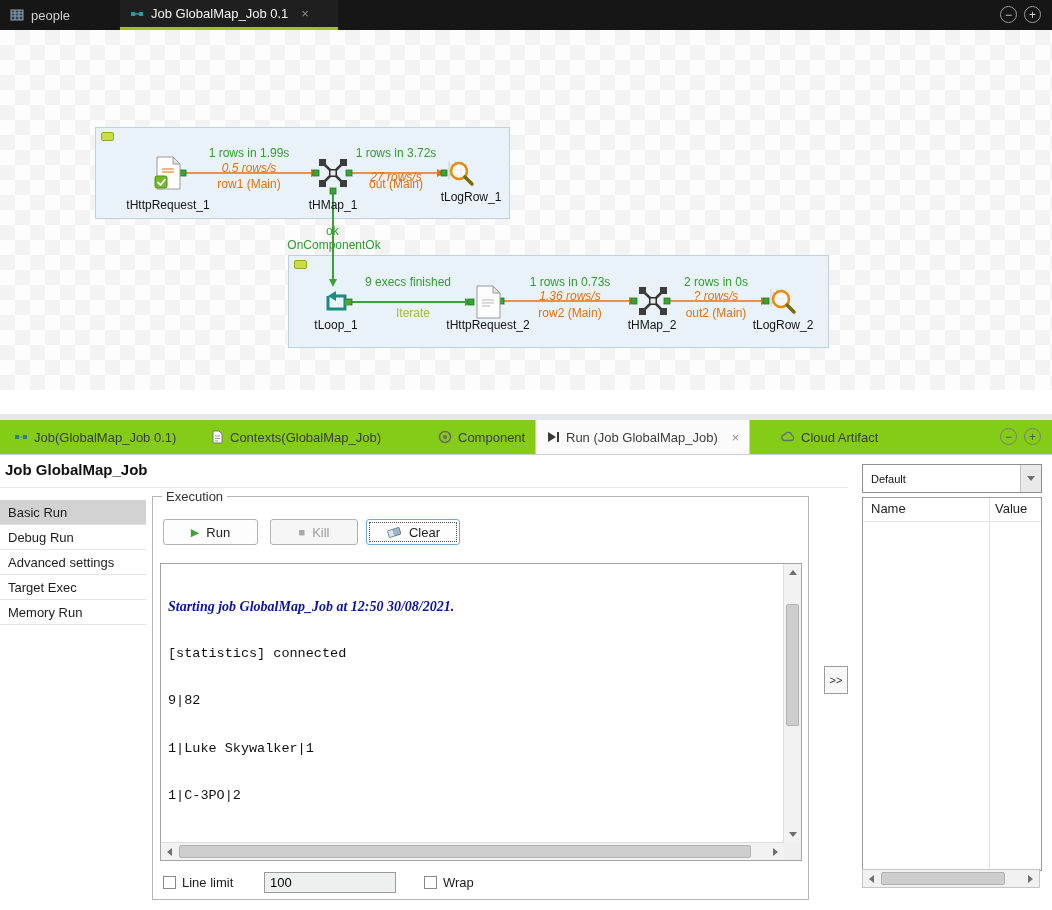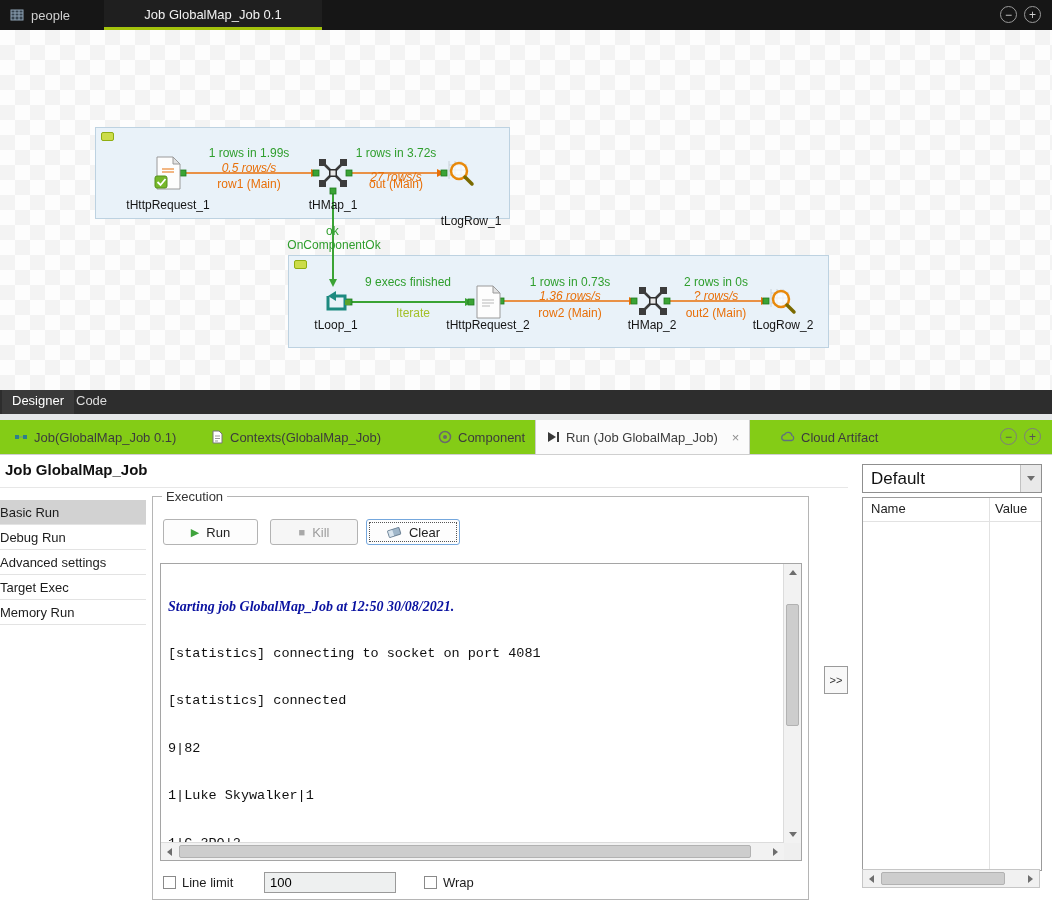--- a/index.html
+++ b/index.html
@@ -48,21 +48,21 @@
   .ptab{position:absolute;top:0;height:34px;display:flex;align-items:center;gap:6px;
         padding:0 10px;font-size:13px;color:#3c3c3c;white-space:nowrap;}
   .ptab.active{background:#fbfbfb;border-left:1px solid #ccc;border-right:1px solid #ccc;}
   .ptab .close{color:#8f8f8f;margin-left:8px;}
 
   
   .runpanel{left:0;top:455px;width:1052px;height:455px;background:#fff;}
   .runtitle{position:absolute;left:5px;top:6px;font-size:15px;font-weight:bold;color:#101010;}
   .titleline{position:absolute;left:0;top:32px;width:848px;height:1px;background:#e7e7e7;}
   .side-item{position:absolute;left:0;width:146px;height:25px;line-height:25px;
-             padding-left:0;font-size:13px;color:#1c1c1c;border-bottom:1px solid #e3e3e3;
+             padding-left:8px;font-size:13px;color:#1c1c1c;border-bottom:1px solid #e3e3e3;
              box-sizing:border-box;background:#fff;}
   .side-item.sel{background:#d2d2d2;}
   .groupbox{position:absolute;border:1px solid #b5b5b5;}
   .legend{position:absolute;background:#fff;padding:0 4px;font-size:13px;color:#333;}
   .btn{position:absolute;display:flex;align-items:center;justify-content:center;gap:7px;
        background:#fdfdfd;border:1px solid #b3b3b3;border-radius:3px;font-size:13px;
        color:#222;box-sizing:border-box;}
   .btn .glyph-run{color:#3fa33c;font-size:11px;}
   .btn.disabled{color:#9d9d9d;background:#f6f6f6;}
   .btn.disabled .glyph-kill{color:#a8a8a8;font-size:11px;}
@@ -90,21 +90,21 @@
   .cb{position:absolute;width:13px;height:13px;border:1px solid #8a8a8a;background:#fff;box-sizing:border-box;}
   .cb-label{position:absolute;font-size:13px;color:#1c1c1c;}
   .txt-input{position:absolute;border:1px solid #9a9a9a;background:#eef0f0;font-size:13px;
              padding:2px 5px;box-sizing:border-box;font-family:"Liberation Sans",sans-serif;}
   .expand-btn{position:absolute;left:824px;top:211px;width:22px;height:26px;background:#f8f8f8;
               border:1px solid #9a9a9a;font-size:11px;color:#333;display:flex;
               align-items:center;justify-content:center;}
 
   
   .dropdown{position:absolute;left:862px;top:9px;width:178px;height:27px;border:1px solid #8f8f8f;
-            background:#fff;display:flex;align-items:center;font-size:17px;color:#111;}
+            background:#fff;display:flex;align-items:center;font-size:11px;color:#111;}
   .dropdown .val{padding-left:8px;flex:1;}
   .dropdown .arrow{width:20px;height:100%;background:#e9e9e9;border-left:1px solid #c2c2c2;
             display:flex;align-items:center;justify-content:center;}
   .vartable{position:absolute;left:862px;top:42px;width:178px;height:372px;border:1px solid #9b9b9b;
             background:#fff;}
   .vt-colsep{position:absolute;left:126px;top:0;bottom:0;width:1px;background:#e2e2e2;}
   .vt-headline{position:absolute;left:0;top:23px;right:0;height:1px;background:#e2e2e2;}
   .vt-head{position:absolute;top:3px;font-size:13px;color:#222;}
   .rp-scroll{position:absolute;left:862px;top:414px;width:178px;height:19px;background:#f1f1f1;
              border:1px solid #c6c6c6;box-sizing:border-box;}
@@ -115,21 +115,21 @@
 <div id="app">
 
   <div class="abs topbar">
     <div class="abs toptab" style="left:0;width:102px;">
       <svg width="14" height="14" viewBox="0 0 14 14">
         <rect x="1" y="2" width="12" height="10" fill="#35424e" stroke="#8fa3b5"></rect>
         <path d="M1 5 h12 M1 8 h12 M5 2 v10 M9 2 v10" stroke="#8fa3b5" stroke-width="1" fill="none"></path>
       </svg>
       <span>people</span>
     </div>
-    <div class="abs toptab active" style="left:104px;width:218px;flex-direction:column;">
+    <div class="abs toptab active" style="left:120px;width:218px;">
       <svg width="14" height="14" viewBox="0 0 14 14">
         <rect x="1" y="5" width="4" height="4" fill="#2d9aa8"></rect>
         <rect x="9" y="5" width="4" height="4" fill="#2d9aa8"></rect>
         <line x1="5" y1="7" x2="9" y2="7" stroke="#9ab3bd"></line>
       </svg>
       <span>Job GlobalMap_Job 0.1</span>
       <span class="close">×</span>
     </div>
     <div class="abs circle-btn circle-dark" style="left:1000px;top:6px;">
         <span>−</span>
@@ -245,43 +245,39 @@
     </div>
 
     <div class="cc c-stats" style="left:249px;top:116px;">1 rows in 1.99s</div>
     <div class="cc c-rate" style="left:249px;top:131px;">0.5 rows/s</div>
     <div class="cc c-link" style="left:249px;top:147px;">row1 (Main)</div>
     <div class="cc c-stats" style="left:396px;top:116px;">1 rows in 3.72s</div>
     <div class="cc c-rate" style="left:396px;top:140px;">27 rows/s</div>
     <div class="cc c-link" style="left:396px;top:147px;">out (Main)</div>
     <div class="cc c-name" style="left:168px;top:168px;">tHttpRequest_1</div>
     <div class="cc c-name" style="left:333px;top:168px;">tHMap_1</div>
-    <div class="cc c-name" style="left:461px;top:184px;padding-left:20px;">tLogRow_1</div>
+    <div class="cc c-name" style="left:461px;top:160px;padding-left:20px;">tLogRow_1</div>
 
     <div class="abs c-green" style="left:326px;top:194px;font-size:12px;">ok</div>
     <div class="cc c-green" style="left:334px;top:208px;">OnComponentOk</div>
 
     <div class="cc c-stats" style="left:408px;top:245px;">9 execs finished</div>
     <div class="cc c-lime" style="left:413px;top:276px;">Iterate</div>
     <div class="cc c-stats" style="left:570px;top:245px;">1 rows in 0.73s</div>
     <div class="cc c-rate" style="left:570px;top:259px;">1.36 rows/s</div>
     <div class="cc c-link" style="left:570px;top:276px;">row2 (Main)</div>
     <div class="cc c-stats" style="left:716px;top:245px;">2 rows in 0s</div>
     <div class="cc c-rate" style="left:716px;top:259px;">? rows/s</div>
     <div class="cc c-link" style="left:716px;top:276px;">out2 (Main)</div>
     <div class="cc c-name" style="left:336px;top:288px;">tLoop_1</div>
     <div class="cc c-name" style="left:488px;top:288px;">tHttpRequest_2</div>
     <div class="cc c-name" style="left:652px;top:288px;">tHMap_2</div>
     <div class="cc c-name" style="left:783px;top:288px;">tLogRow_2</div>
   </div>
 
-  <div class="abs designbar">
-    <div class="dtab active" style="left:2px;">Designer</div>
-    <div class="dtab" style="left:66px;">Code</div>
-  </div>
   <div class="abs gapstrip"></div>
 
   <div class="abs ptabbar">
     <div class="ptab" style="left:4px;">
       <svg width="14" height="14" viewBox="0 0 14 14">
         <rect x="1" y="5" width="4" height="4" fill="#2d7f8a"></rect>
           <rect x="9" y="5" width="4" height="4" fill="#2d7f8a"></rect>
         <line x1="5" y1="7" x2="9" y2="7" stroke="#6a8a94"></line>
       </svg>
       <span>Job(GlobalMap_Job 0.1)</span>
@@ -349,21 +345,20 @@
           <rect x="2" y="3" width="12" height="7" rx="1" fill="#9fb6c9" stroke="#6e8396"></rect>
           <rect x="2.5" y="3.5" width="4.5" height="6" fill="#d9e5ee"></rect>
         </g>
       </svg>
       <span>Clear</span>
     </div>
 
     <div class="console">
       <div class="console-text">
         <div class="console-line">Starting job GlobalMap_Job at 12:50 30/08/2021.</div>
-        <div class="console-line">[statistics] connecting to socket on port 4081</div>
         <div class="console-line">[statistics] connected</div>
         <div class="console-line">9|82</div>
         <div class="console-line">1|Luke Skywalker|1</div>
         <div class="console-line">1|C-3PO|2</div>
         
         
         
         
         
         

